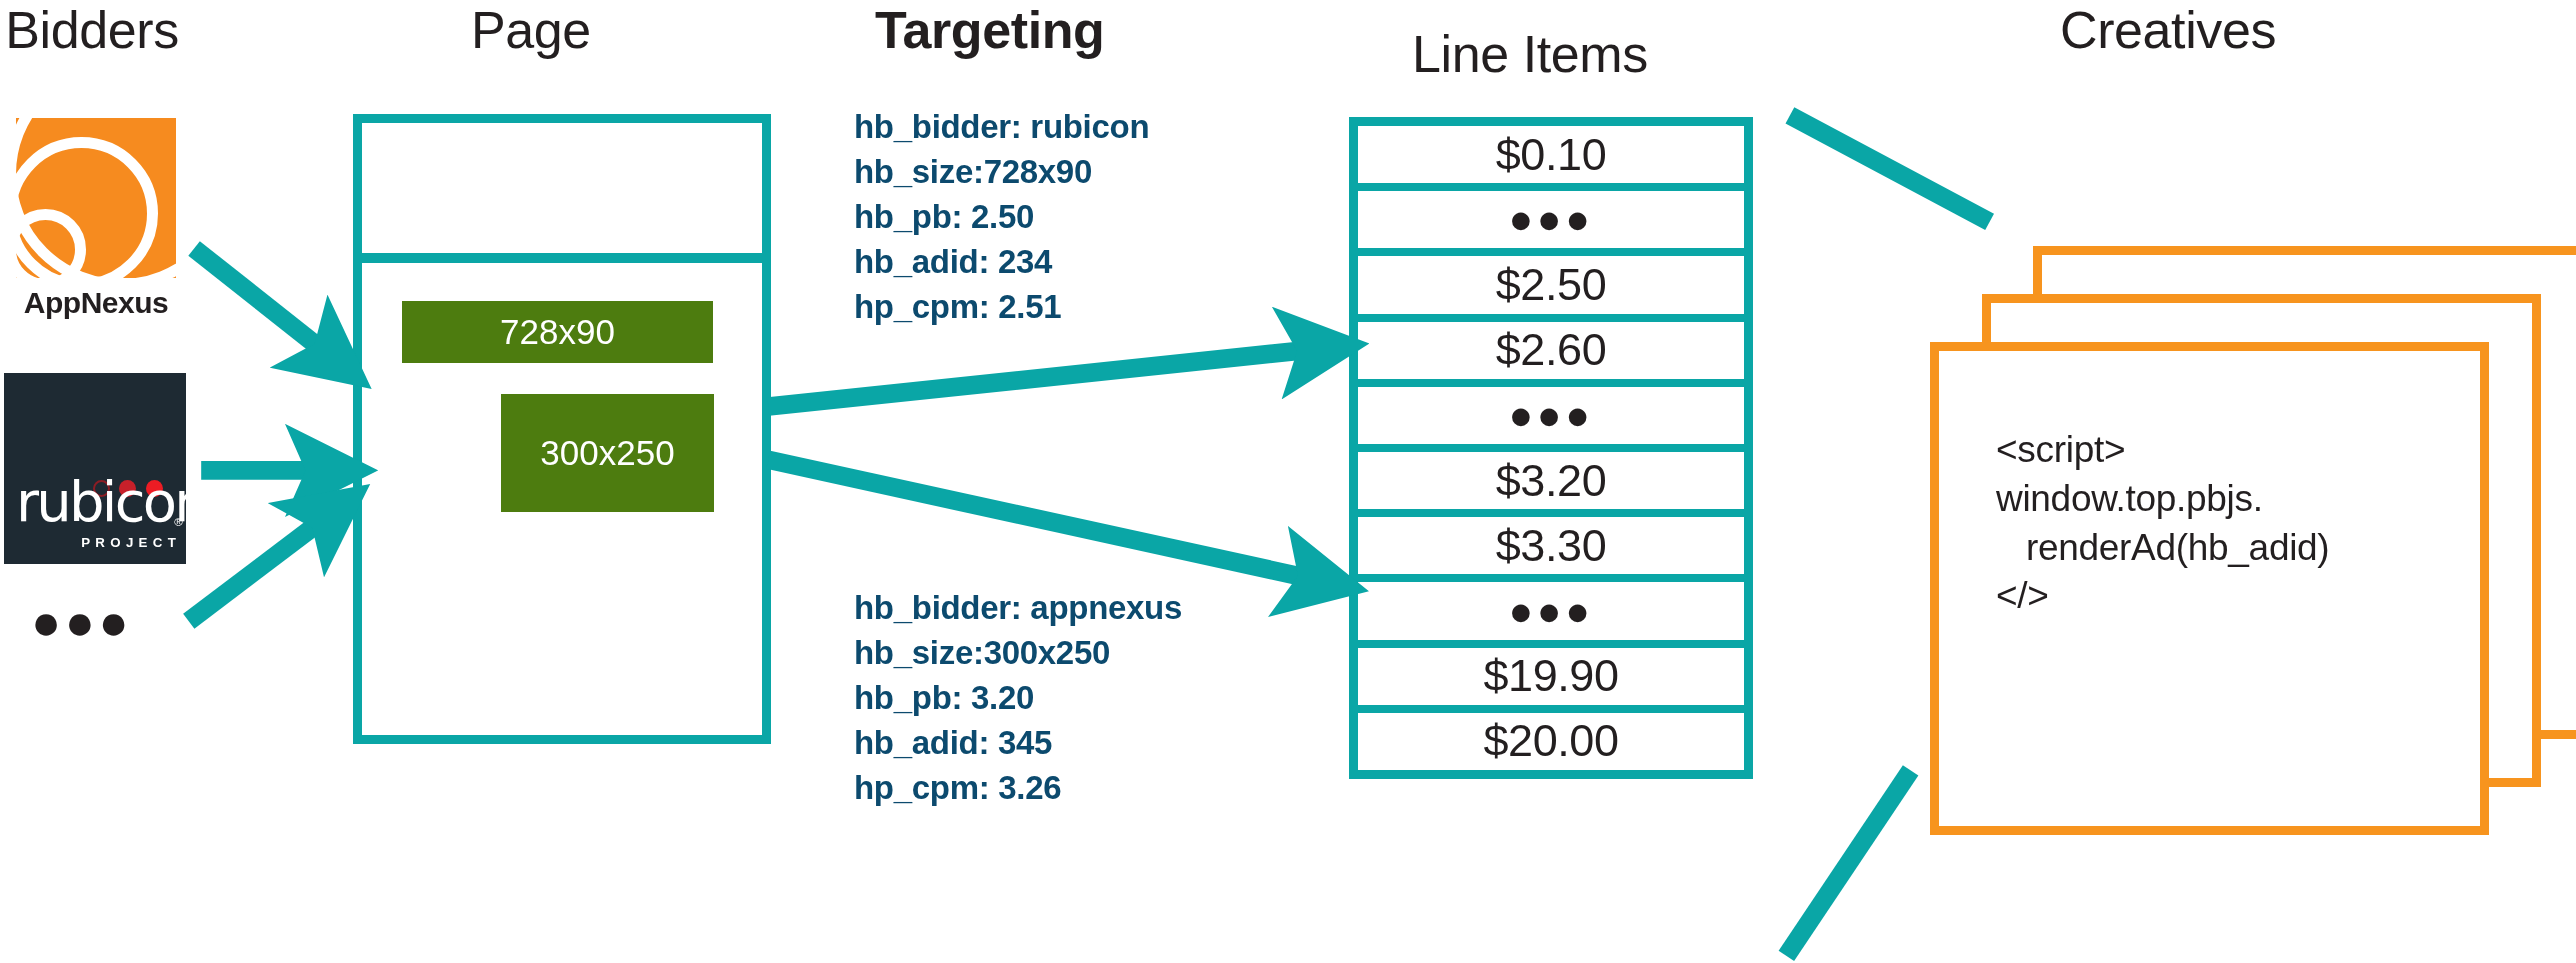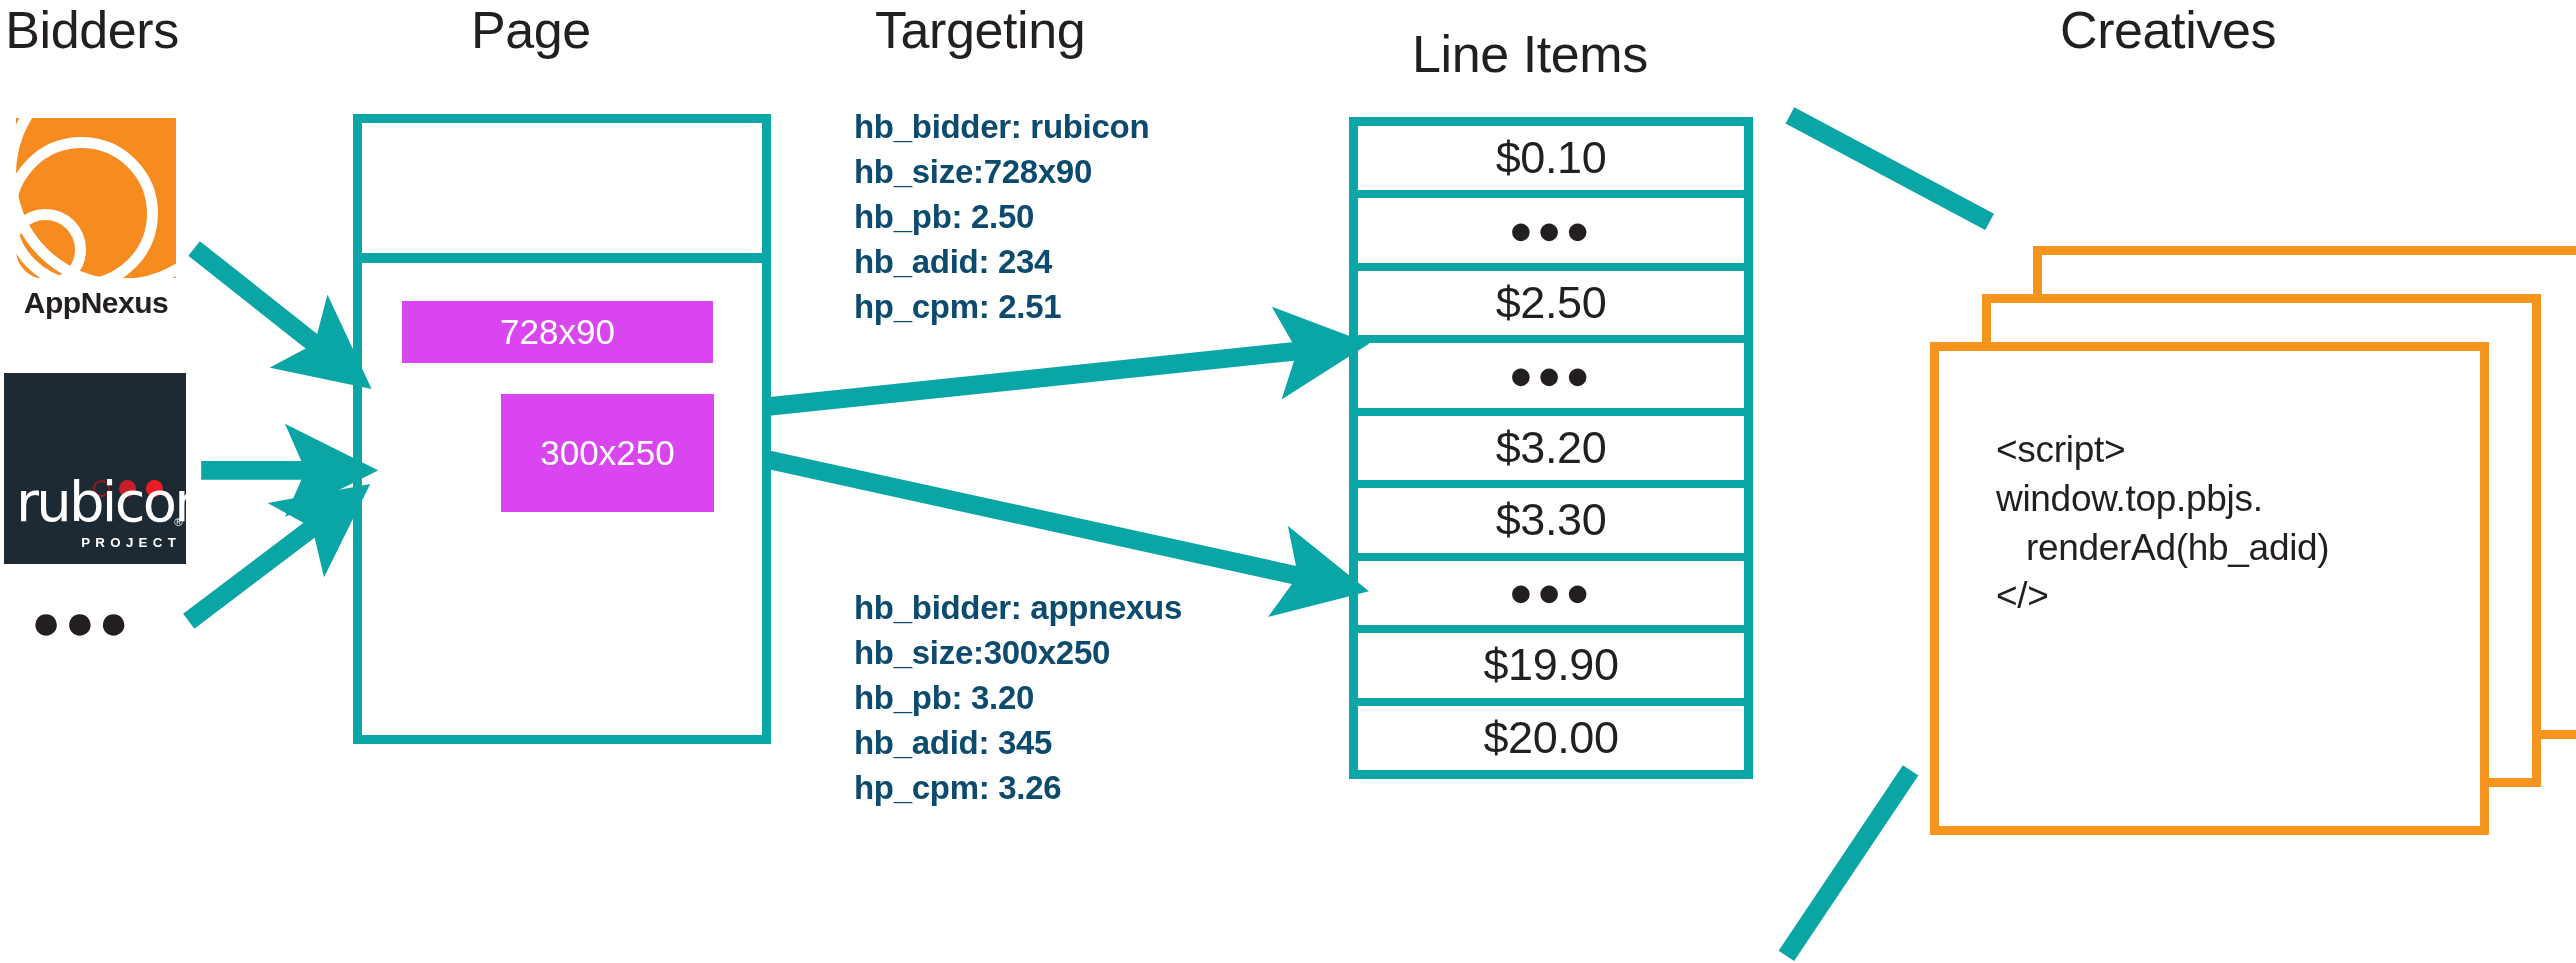--- a/index.html
+++ b/index.html
@@ -104,21 +104,21 @@
     background: #ffffff;
   }
   #page-divider {
     position: absolute;
     left: 0; top: 130px;
     width: 100%; height: 9.8px;
     background: #0aa6a6;
   }
   .ad-slot {
     position: absolute;
-    background: #d946ef;
+    background: #4d7c0f;
     color: #ffffff;
     display: flex;
     align-items: center;
     justify-content: center;
     font-size: 35px;
     font-weight: 400;
   }
   #slot-728x90 {
     left: 40px; top: 178px;
     width: 311px; height: 62px;
@@ -195,21 +195,21 @@
     z-index: 5;
   }
 </style>
 </head>
 <body>
 
 <div id="stage">
 
   <div class="col-header" style="left:5.3px;  top:3.6px;">Bidders</div>
   <div class="col-header" style="left:471px;top:3.6px;">Page</div>
-  <div class="col-header" style="left:875px;top:3.6px;">Targeting</div>
+  <div class="col-header" style="left:875px;top:3.6px;font-weight:bold;">Targeting</div>
   <div class="col-header" style="left:1412px;top:3.6px;margin-top:24px;">Line Items</div>
   <div class="col-header" style="left:2060px;top:3.6px;">Creatives</div>
 
   <div id="appnexus-logo">
     <div class="an-arc" style="width:59px;  height:59px;"></div>
     <div class="an-arc" style="width:131px; height:131px;"></div>
     <div class="an-arc" style="width:210px; height:210px;"></div>
   </div>
   <div id="appnexus-label">AppNexus</div>
 
@@ -238,20 +238,21 @@
   <div class="targeting-block" id="targeting-2">hb_bidder: appnexus
 hb_size:300x250
 hb_pb: 3.20
 hb_adid: 345
 hp_cpm: 3.26</div>
 
   <div id="line-items-box">
     <div class="li-row">$0.10</div>
     <div class="li-row ell">●●●</div>
     <div class="li-row">$2.50</div>
+    <div class="li-row">$2.60</div>
     <div class="li-row ell">●●●</div>
     <div class="li-row">$3.20</div>
     <div class="li-row">$3.30</div>
     <div class="li-row ell">●●●</div>
     <div class="li-row">$19.90</div>
     <div class="li-row">$20.00</div>
   </div>
 
   <div class="creative-card" id="creative-back"></div>
   <div class="creative-card" id="creative-mid"></div>

